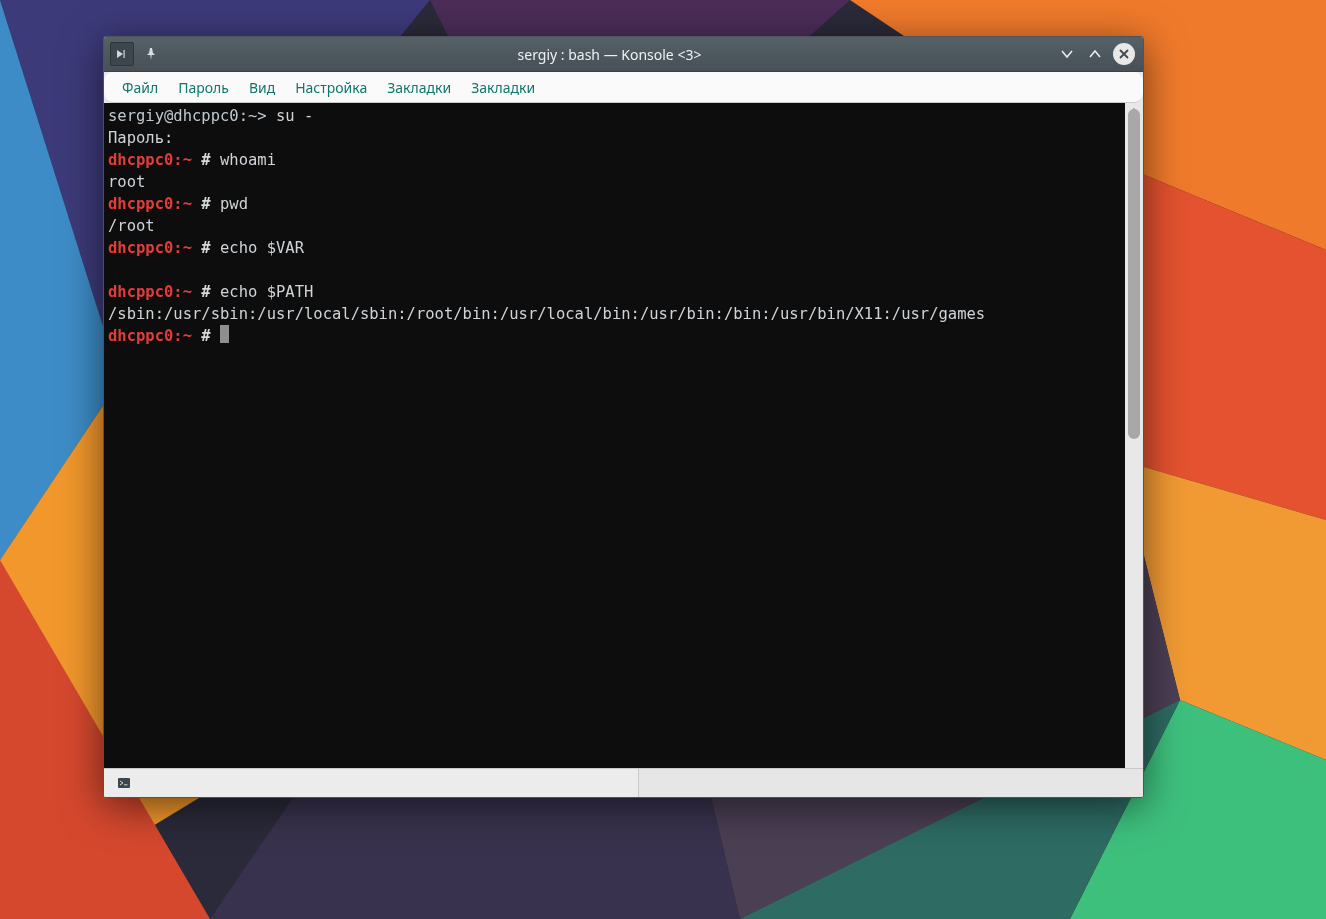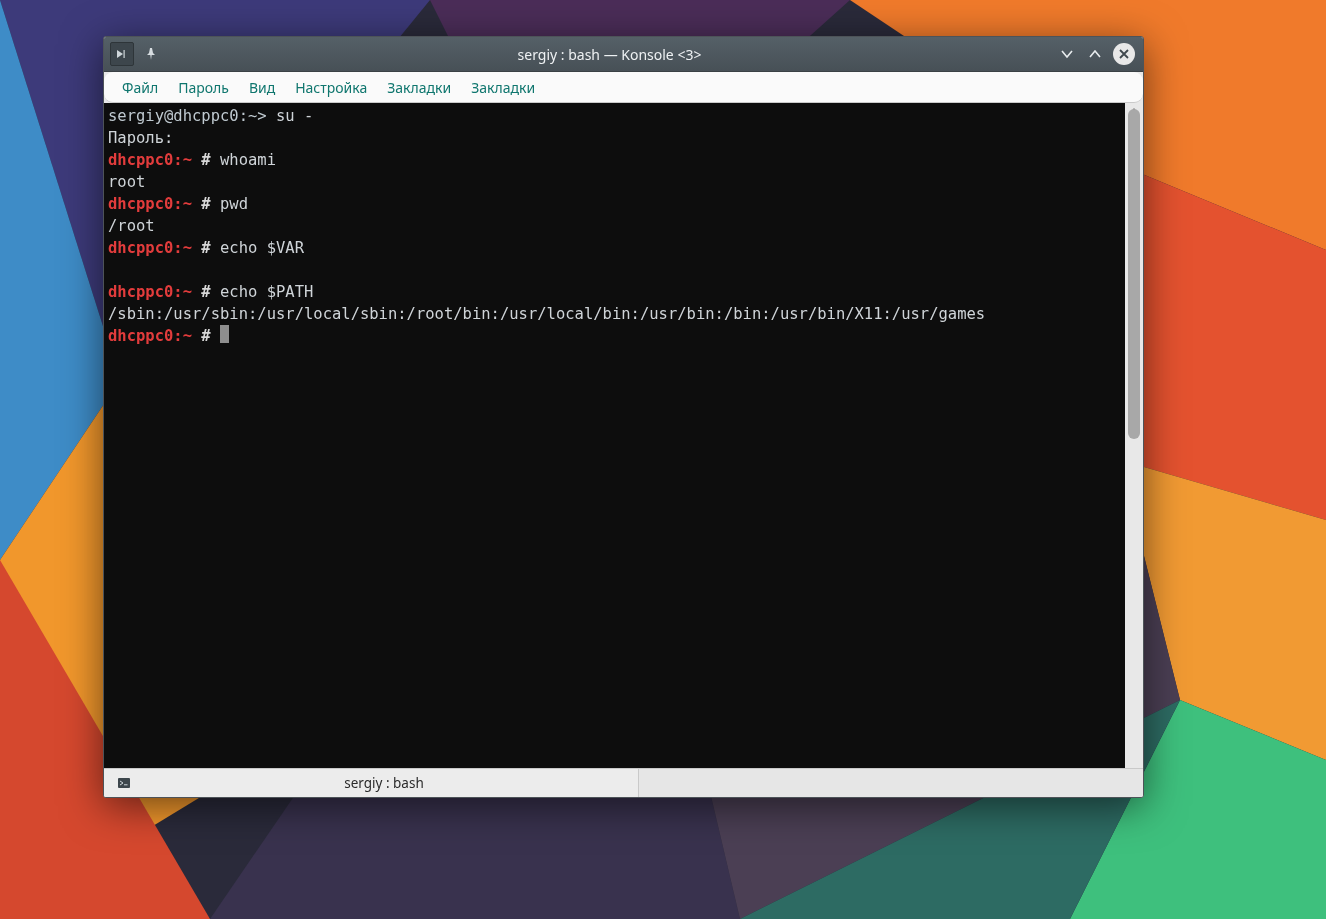--- a/index.html
+++ b/index.html
@@ -161,17 +161,16 @@
 
   <div class="tab-bar">
     <div class="tab">
       <span class="icon-slot">
         <svg width="14" height="14" viewBox="0 0 14 14">
             <rect x="1" y="2" width="12" height="10" rx="1" fill="#3d464c"></rect>
             <path d="M3 5 L6 7 L3 9" stroke="#cfd6da" stroke-width="1" fill="none"></path>
             <rect x="7" y="8.3" width="3.5" height="1" fill="#cfd6da"></rect>
           </svg>
       </span>
-      <span class="label">sergiy : bash</span>
     </div>
   </div>
 
 </div>
 
 </body></html>

